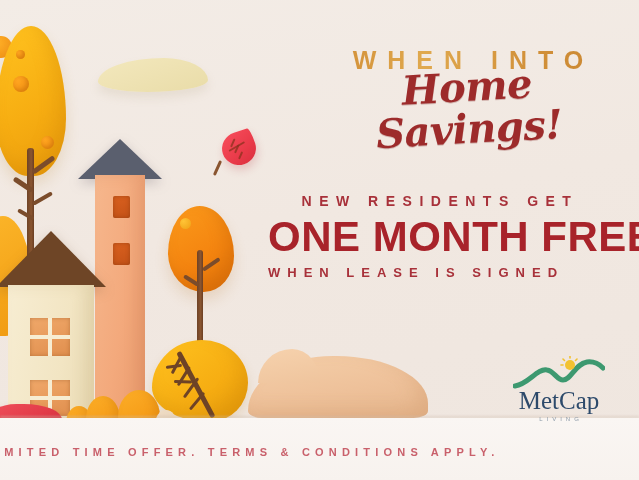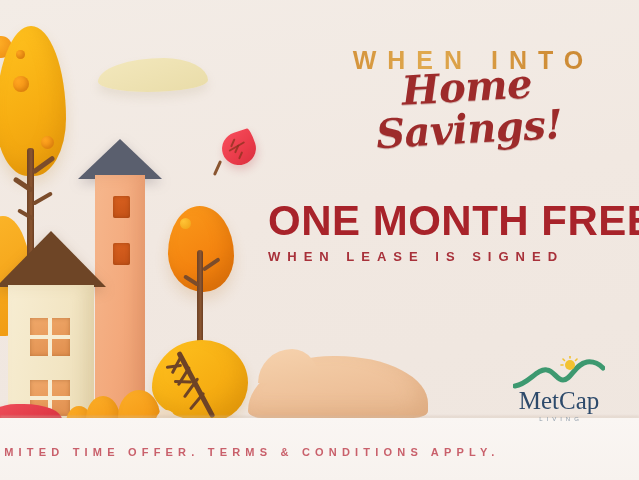--- a/index.html
+++ b/index.html
@@ -443,20 +443,21 @@
 
   <div class="ground-edge"></div>
   <div class="ground"></div>
 
   <div class="headline-wrap">
     <div class="fall-into">WHEN INTO</div>
     <div class="home-savings">Home Savings!</div>
   </div>
 
   <div class="offer-wrap">
+    <div class="new-residents">NEW RESIDENTS GET</div>
     <div class="one-month-free">ONE MONTH FREE</div>
     <div class="when-lease">WHEN LEASE IS SIGNED</div>
   </div>
 
   <div class="logo">
     <svg class="logo-mark" width="92" height="34" viewBox="0 0 92 34">
       <path d="M2 30 C16 28 24 12 34 14 C41 15 44 24 50 24 C58 24 62 8 74 6 C82 5 87 9 90 12" fill="none" stroke="#3d9970" stroke-width="5" stroke-linecap="round"></path>
       <circle cx="57" cy="9" r="5" fill="#f2c230"></circle>
       <g stroke="#f2c230" stroke-width="1.6" stroke-linecap="round">
         <line x1="57" y1="0" x2="57" y2="2"></line>

